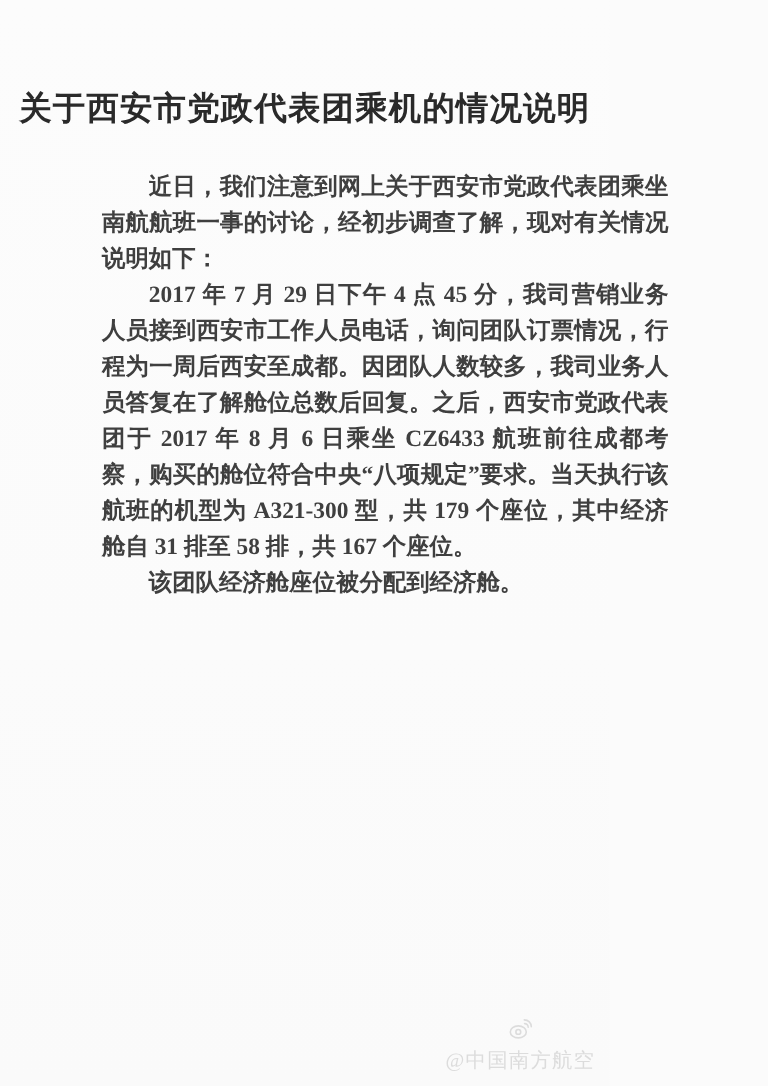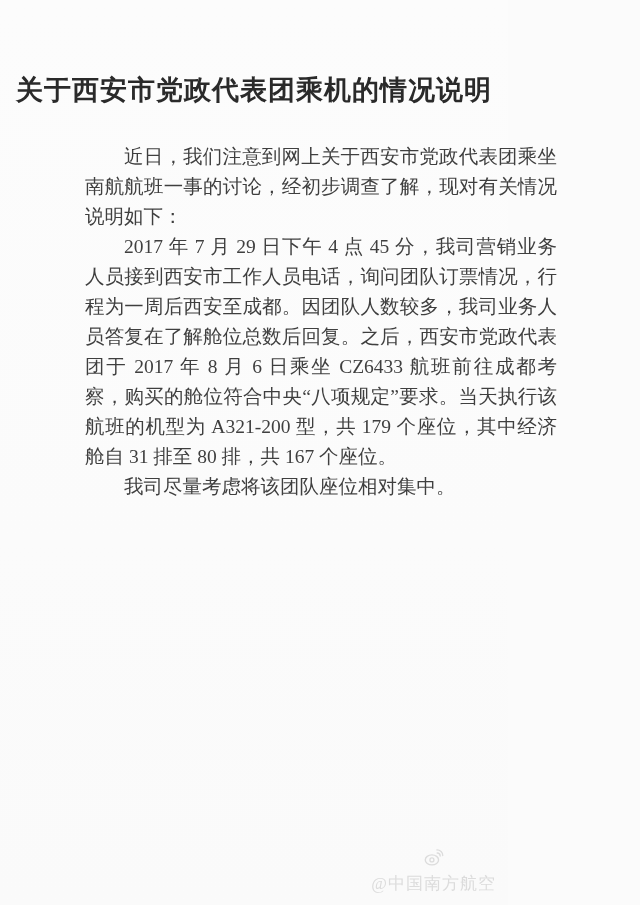--- a/index.html
+++ b/index.html
@@ -37,20 +37,21 @@
     left: 85px;
     width: 472px;
     font-size: 19.5px;
     line-height: 30px;
     color: #3f3f3f;
     text-align: justify;
   }
   .doc-body p {
     margin: 0;
     text-indent: 2em;
+    font-weight: bold;
   }
   .watermark {
     position: absolute;
     right: 12px;
     bottom: 10px;
     display: flex;
     align-items: center;
     gap: 5px;
     color: #dcdcdc;
     font-size: 17px;
@@ -64,22 +65,22 @@
 </style>
 </head>
 <body>
 
 <div class="page">
 
   <h1 class="doc-title">关于西安市党政代表团乘机的情况说明</h1>
 
   <div class="doc-body">
     <p>近日，我们注意到网上关于西安市党政代表团乘坐南航航班一事的讨论，经初步调查了解，现对有关情况说明如下：</p>
-    <p>2017 年 7 月 29 日下午 4 点 45 分，我司营销业务人员接到西安市工作人员电话，询问团队订票情况，行程为一周后西安至成都。因团队人数较多，我司业务人员答复在了解舱位总数后回复。之后，西安市党政代表团于 2017 年 8 月 6 日乘坐 CZ6433 航班前往成都考察，购买的舱位符合中央“八项规定”要求。当天执行该航班的机型为 A321-200 型，共 179 个座位，其中经济舱自 31 排至 80 排，共 167 个座位。</p>
-    <p>我司尽量考虑将该团队座位相对集中。</p>
+    <p>2017 年 7 月 29 日下午 4 点 45 分，我司营销业务人员接到西安市工作人员电话，询问团队订票情况，行程为一周后西安至成都。因团队人数较多，我司业务人员答复在了解舱位总数后回复。之后，西安市党政代表团于 2017 年 8 月 6 日乘坐 CZ6433 航班前往成都考察，购买的舱位符合中央“八项规定”要求。当天执行该航班的机型为 A321-300 型，共 179 个座位，其中经济舱自 31 排至 58 排，共 167 个座位。</p>
+    <p>该团队经济舱座位被分配到经济舱。</p>
   </div>
 
   <div class="watermark">
     <span>
       <svg width="22" height="20" viewBox="0 0 26 24" fill="none" stroke="#dcdcdc" stroke-width="1.6" stroke-linecap="round">
         <ellipse cx="10.5" cy="15.5" rx="8" ry="6"></ellipse>
         <circle cx="10.5" cy="15.5" r="2.4"></circle>
         <path d="M16.5 3.5c4 0 7 3 7 6.8"></path>
         <path d="M16.8 7.2c2 0 3.6 1.6 3.6 3.6"></path>
       </svg>

